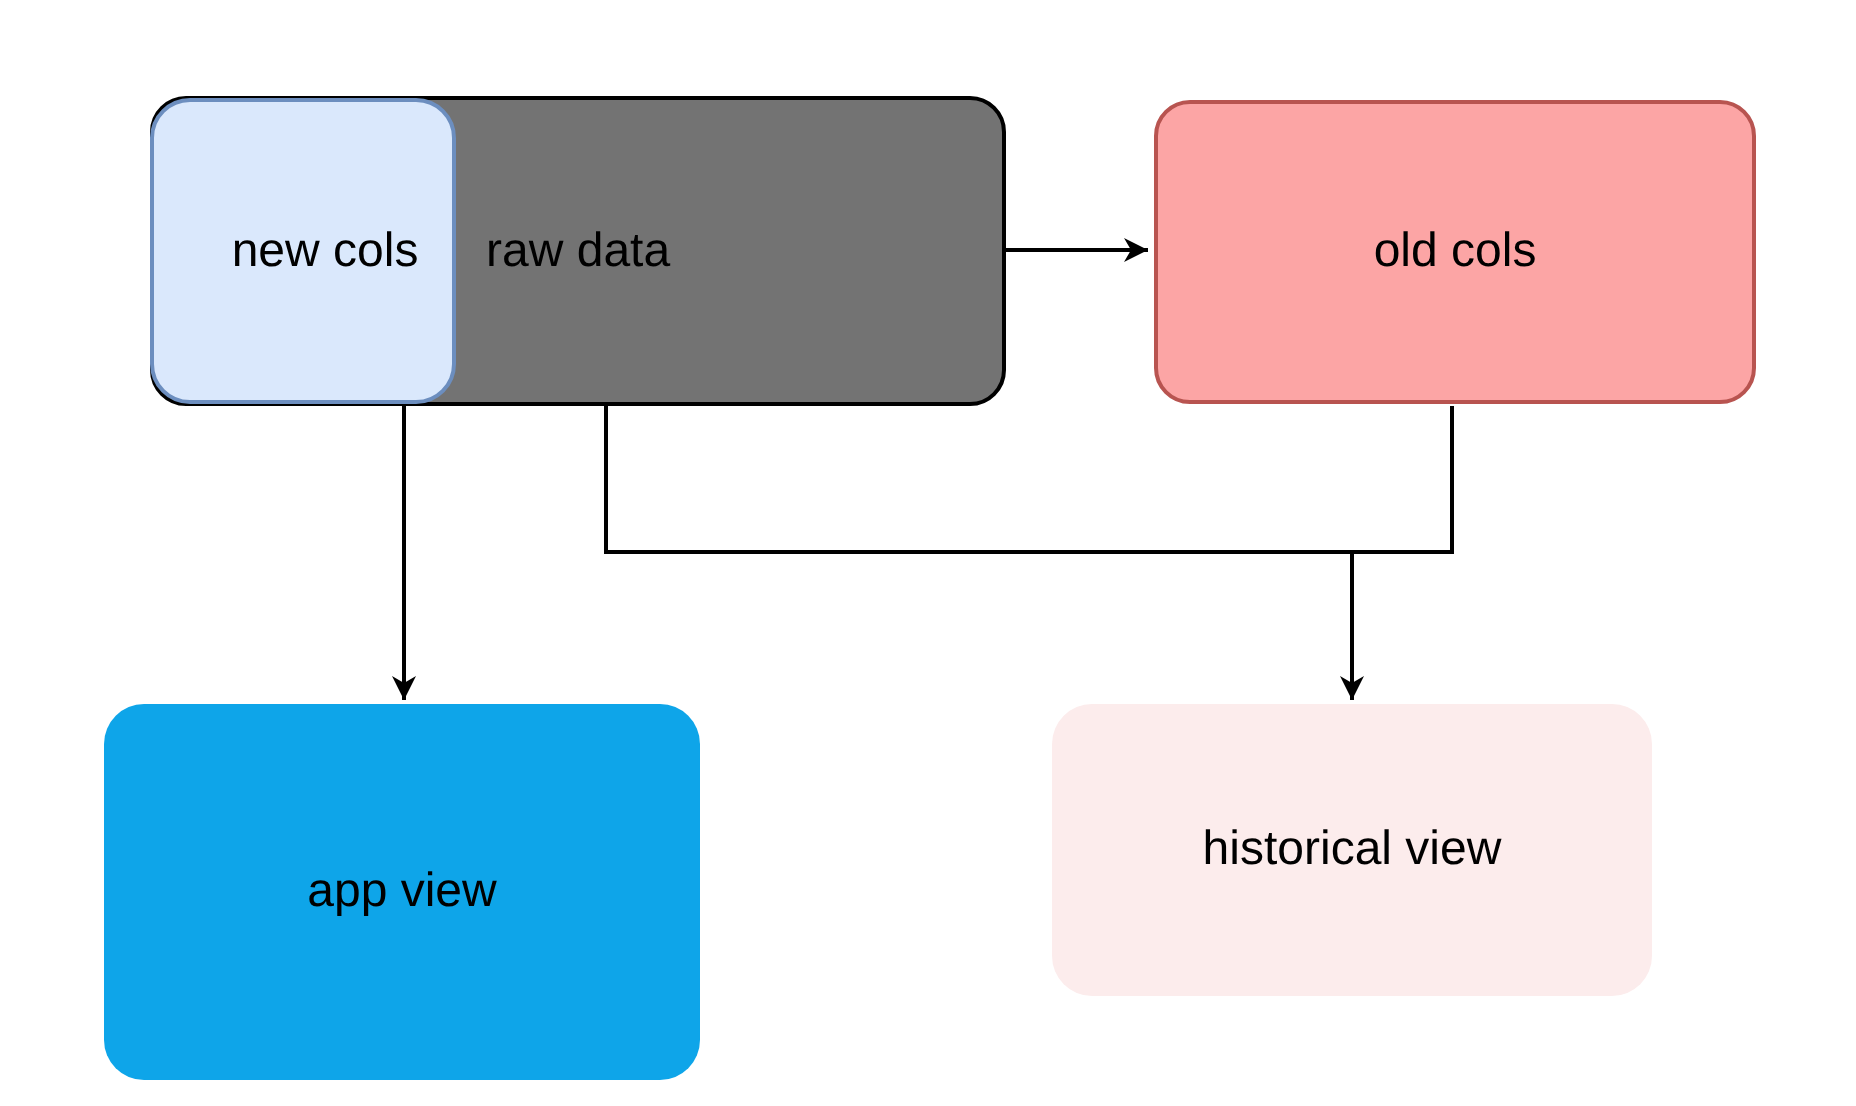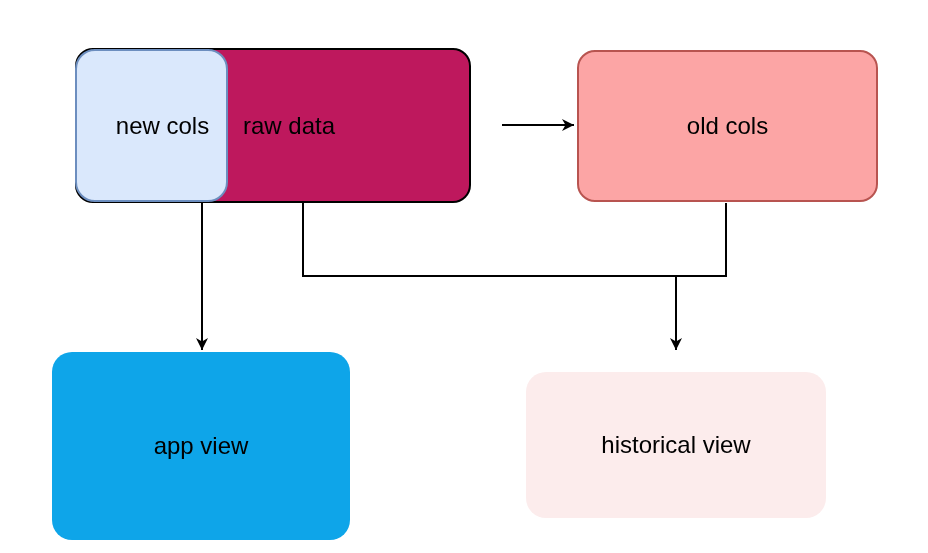--- a/index.html
+++ b/index.html
@@ -28,23 +28,23 @@
     display: flex;
     align-items: center;
     justify-content: center;
     font-size: 24px;
     color: #000000;
     white-space: nowrap;
   }
   .node-raw-data {
     left: 75px;
     top: 48px;
-    width: 396px;
+    width: 428px;
     height: 155px;
-    background: #be185d;
+    background: #737373;
     border: 2px solid #000000;
     border-radius: 18px;
     justify-content: flex-start;
     padding-left: 166px;
   }
   .node-new-cols {
     left: 75px;
     top: 49px;
     width: 153px;
     height: 153px;
@@ -73,21 +73,20 @@
     text-align: right;
   }
   .node-historical-view {
     left: 526px;
     top: 352px;
     width: 300px;
     height: 146px;
     background: #fcecec;
     border: none;
     border-radius: 20px;
-    margin-top: 20px;
   }
   .edge {
     stroke: #000000;
     stroke-width: 2;
     fill: none;
   }
 </style>
 </head>
 <body>
 

